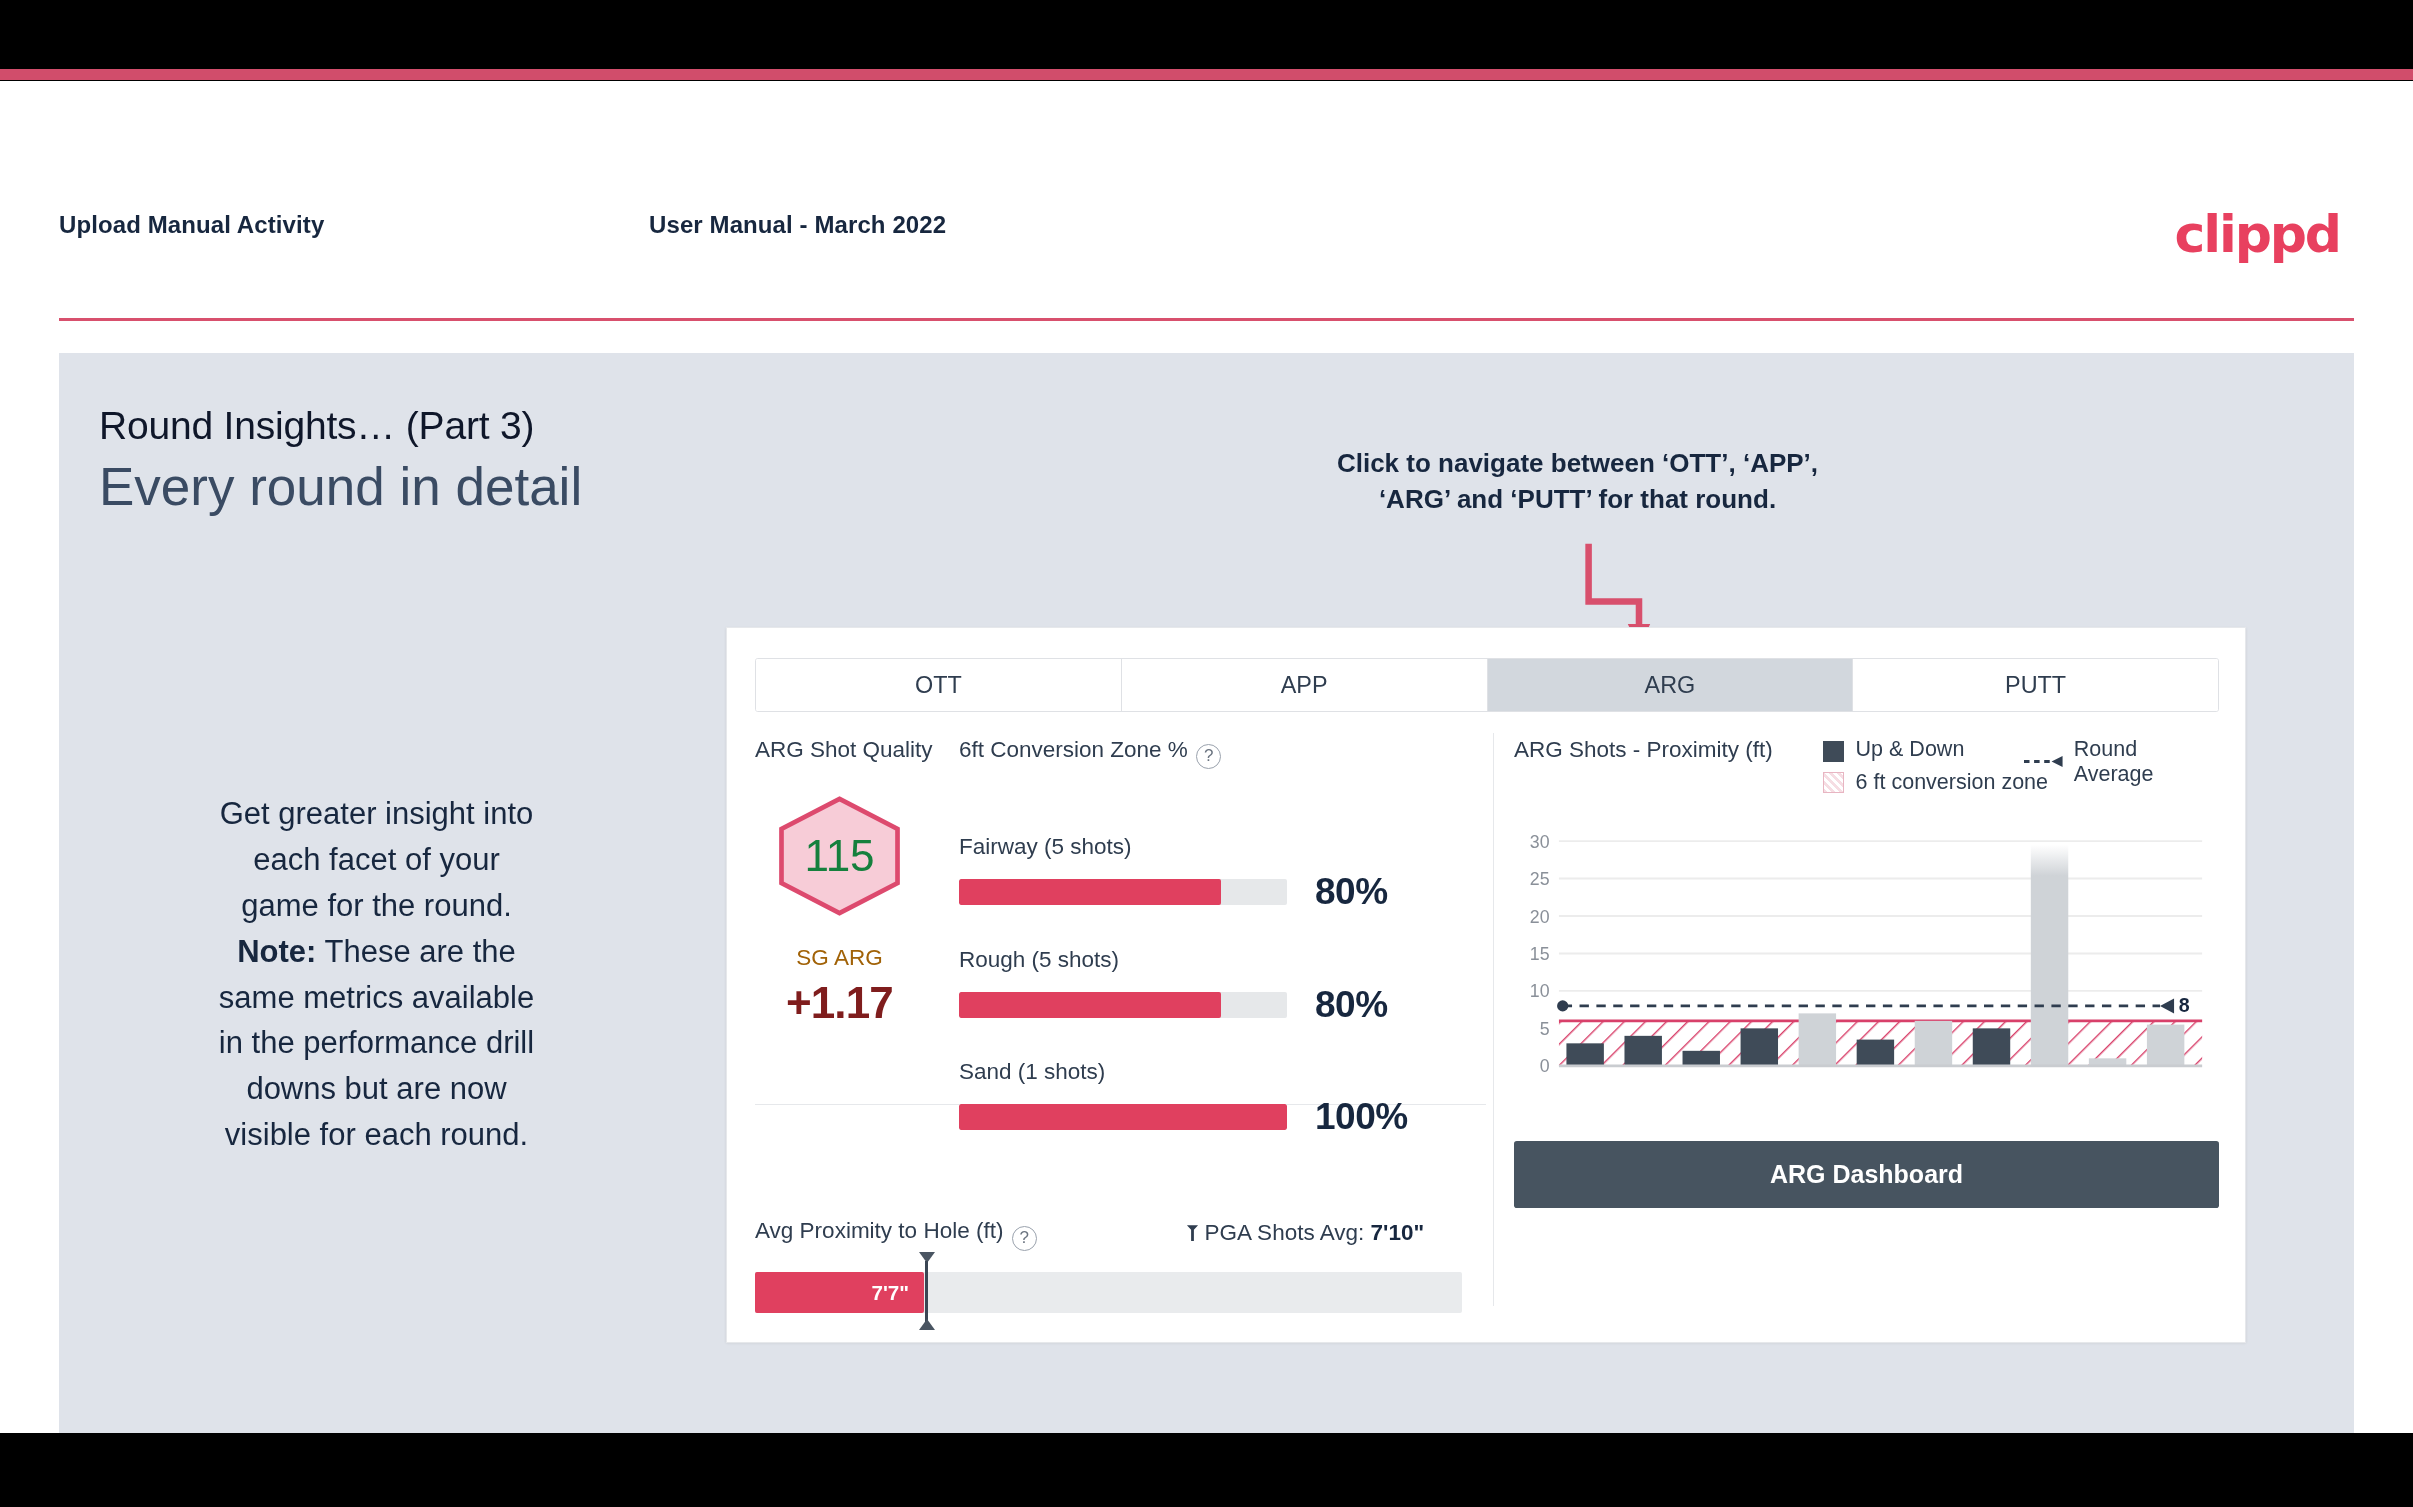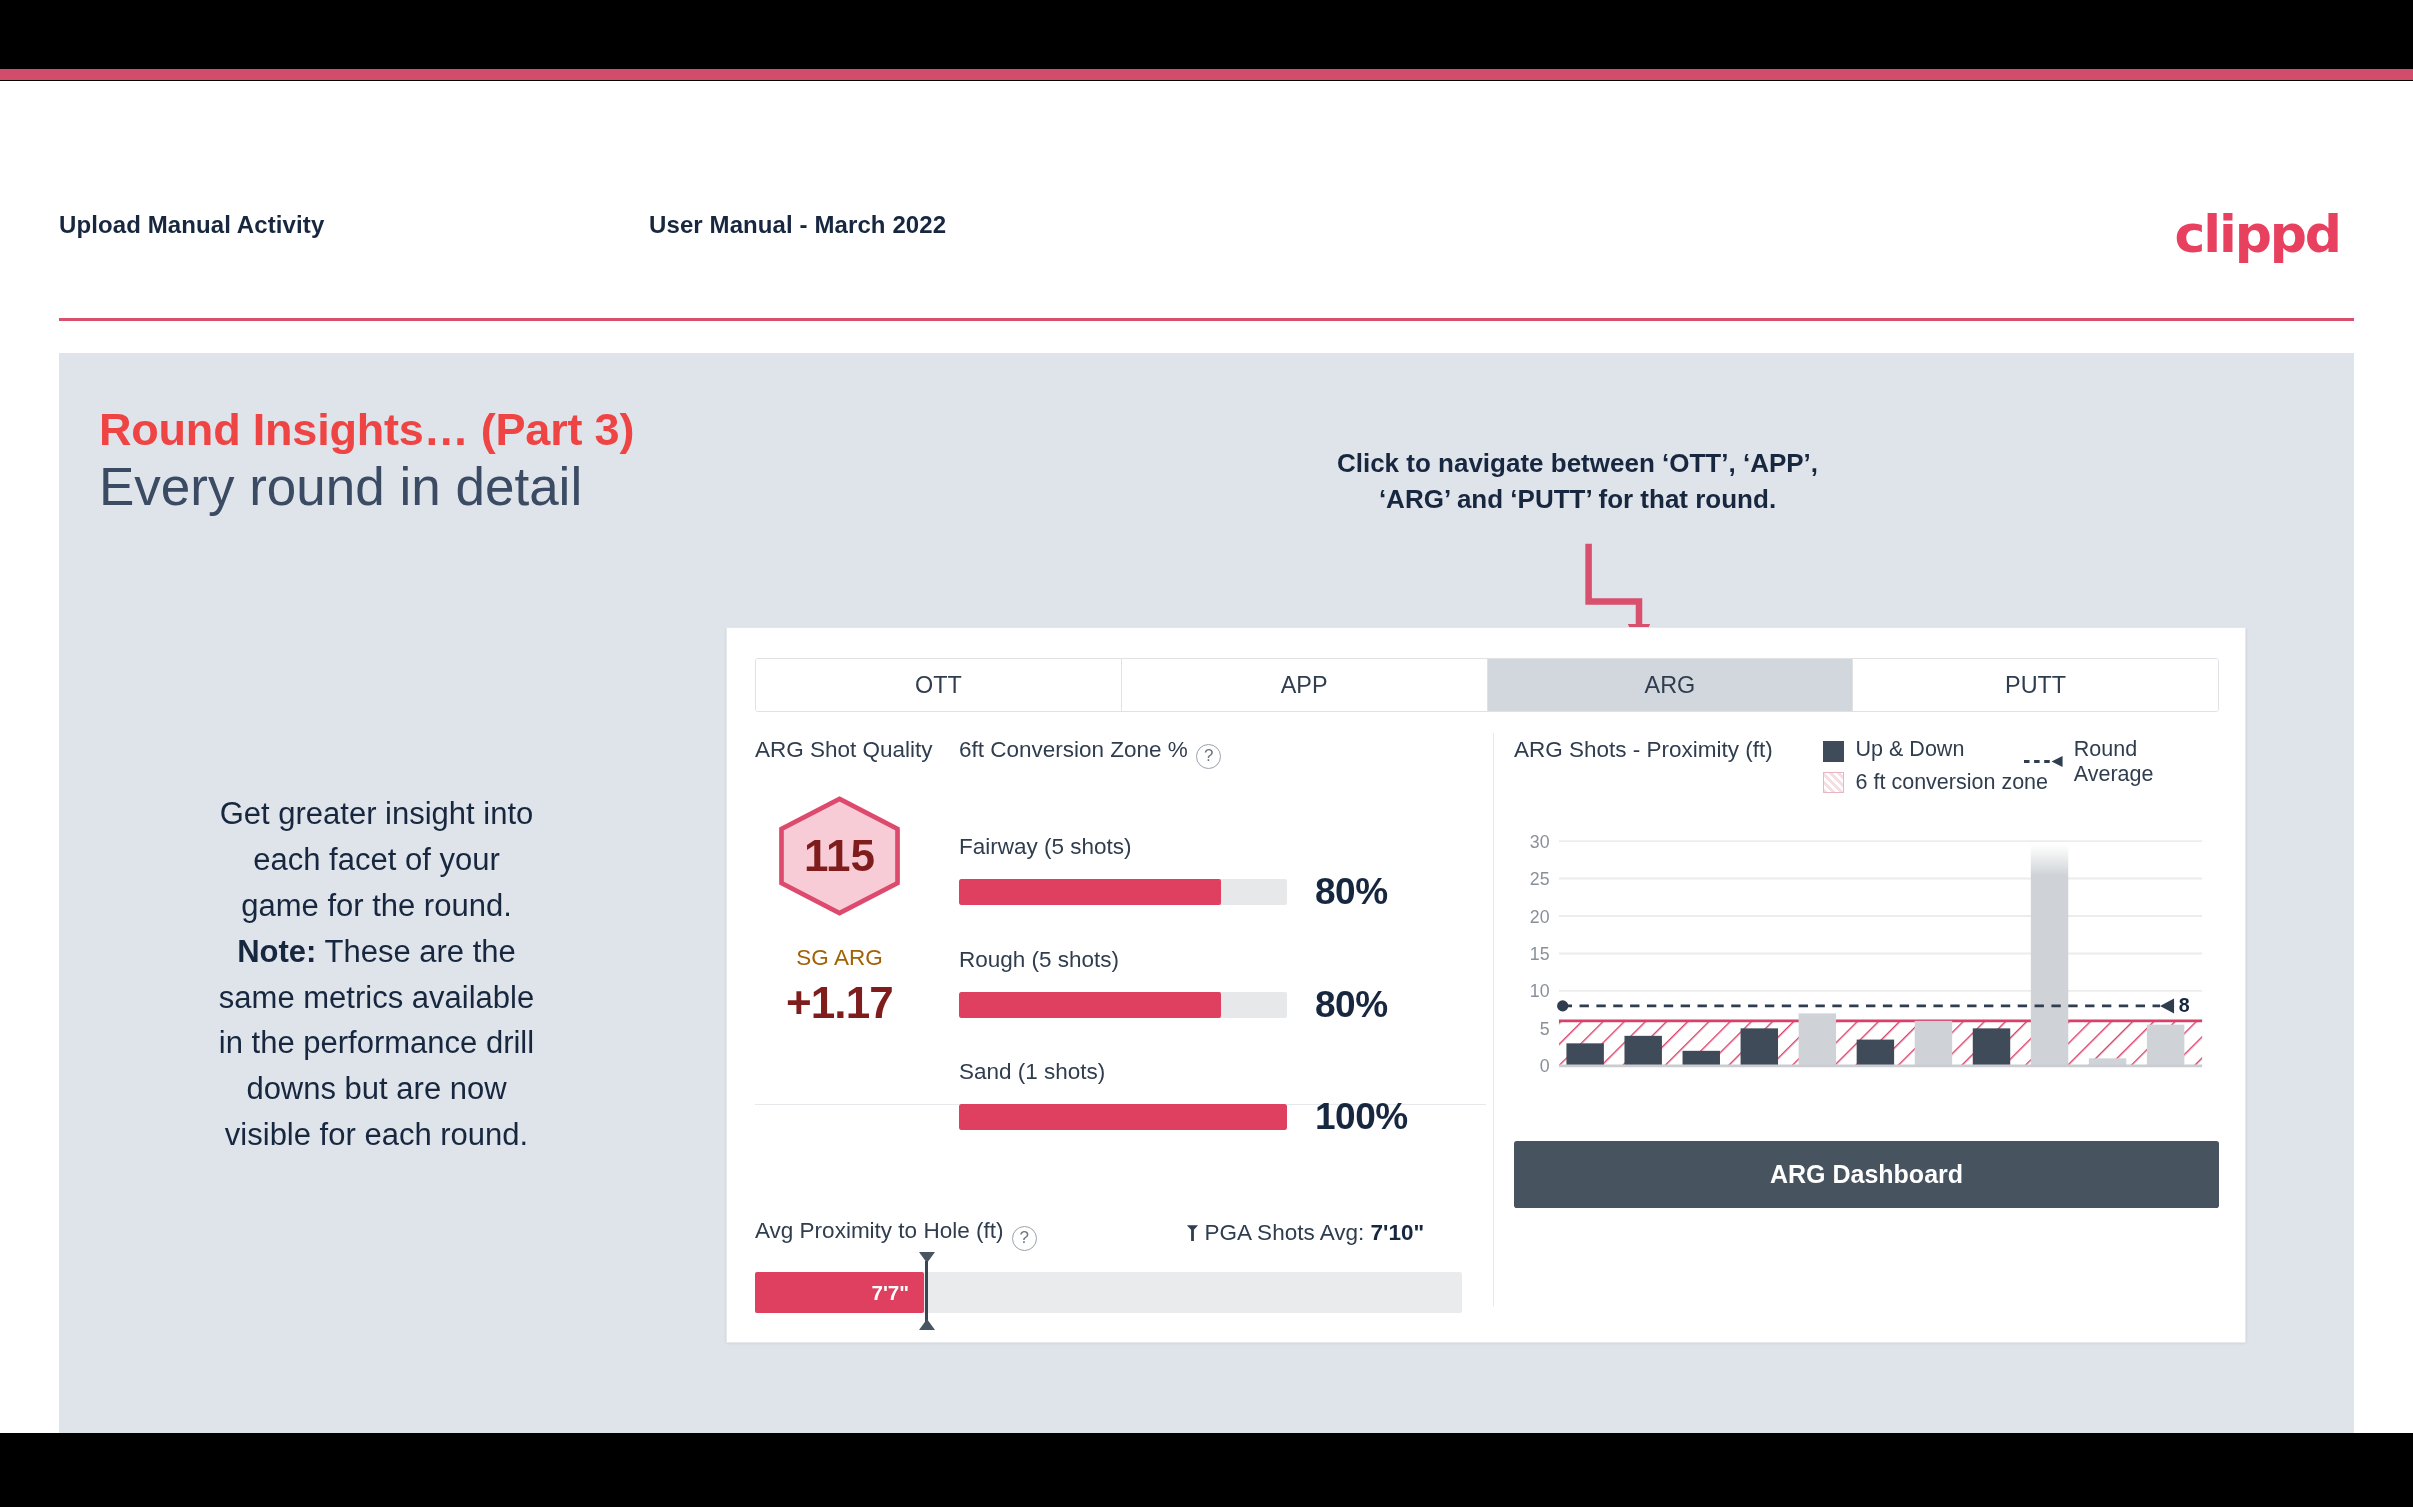--- a/index.html
+++ b/index.html
@@ -38,21 +38,21 @@
   }
 
   
   .body-panel {
     position:absolute; left:59px; top:272px; width:2295px; height:1099px;
     background:#dfe3ea;
   }
 
   .title-main {
     position:absolute; left:99px; top:323px;
-    font-size:45px; font-weight:700; color:#ef4444; letter-spacing:-0.2px;
+    font-size:39px; font-weight:400; color:#0f172a; letter-spacing:-0.2px;
   }
   .title-sub {
     position:absolute; left:99px; top:375px;
     font-size:53px; font-weight:400; color:#3a4b63;
   }
 
   .callout {
     position:absolute; left:1306px; top:365px; width:543px;
     text-align:center; font-size:26px; font-weight:700;
     color:#17273f; line-height:1.38;
@@ -96,21 +96,21 @@
   .lbl-conv  { position:absolute; left:204px; top:5.6px; font-size:22.5px; color:#2f3d4f; }
   .qmark {
     display:inline-block; width:25px; height:25px; border:1.9px solid #9aa2ad;
     border-radius:50%; color:#6b7480; font-size:17px; line-height:22.5px;
     text-align:center; vertical-align:-4.7px; margin-left:8.4px; font-weight:400;
   }
 
   .hexwrap { position:absolute; left:19px; top:64px; width:131px; height:122px; }
   .hexnum  { position:absolute; left:0; top:0; width:131px; height:122px;
              display:flex; align-items:center; justify-content:center;
-             font-size:44px; font-weight:700; color:#7f1d1d; }
+             font-size:44px; font-weight:400; color:#15803d; }
 
   .sgarg-lbl { position:absolute; left:19px; top:214px; width:131px; text-align:center;
                font-size:22.5px; color:#a16207; }
   .sgarg-val { position:absolute; left:9.4px; top:247px; width:150px; text-align:center;
                font-size:44px; font-weight:700; color:#7f1d1d; letter-spacing:-0.9px; }
 
   .metric { position:absolute; left:204px; width:524px; }
   .metric .mlabel { font-size:22.5px; color:#2f3d4f; margin-bottom:11.2px;margin-top:36px; }
   .metric .mrow { display:flex; align-items:center; }
   .mtrack { position:relative; width:328px; height:26px; background:#e6e8ea; border-radius:1.9px; overflow:hidden; }

